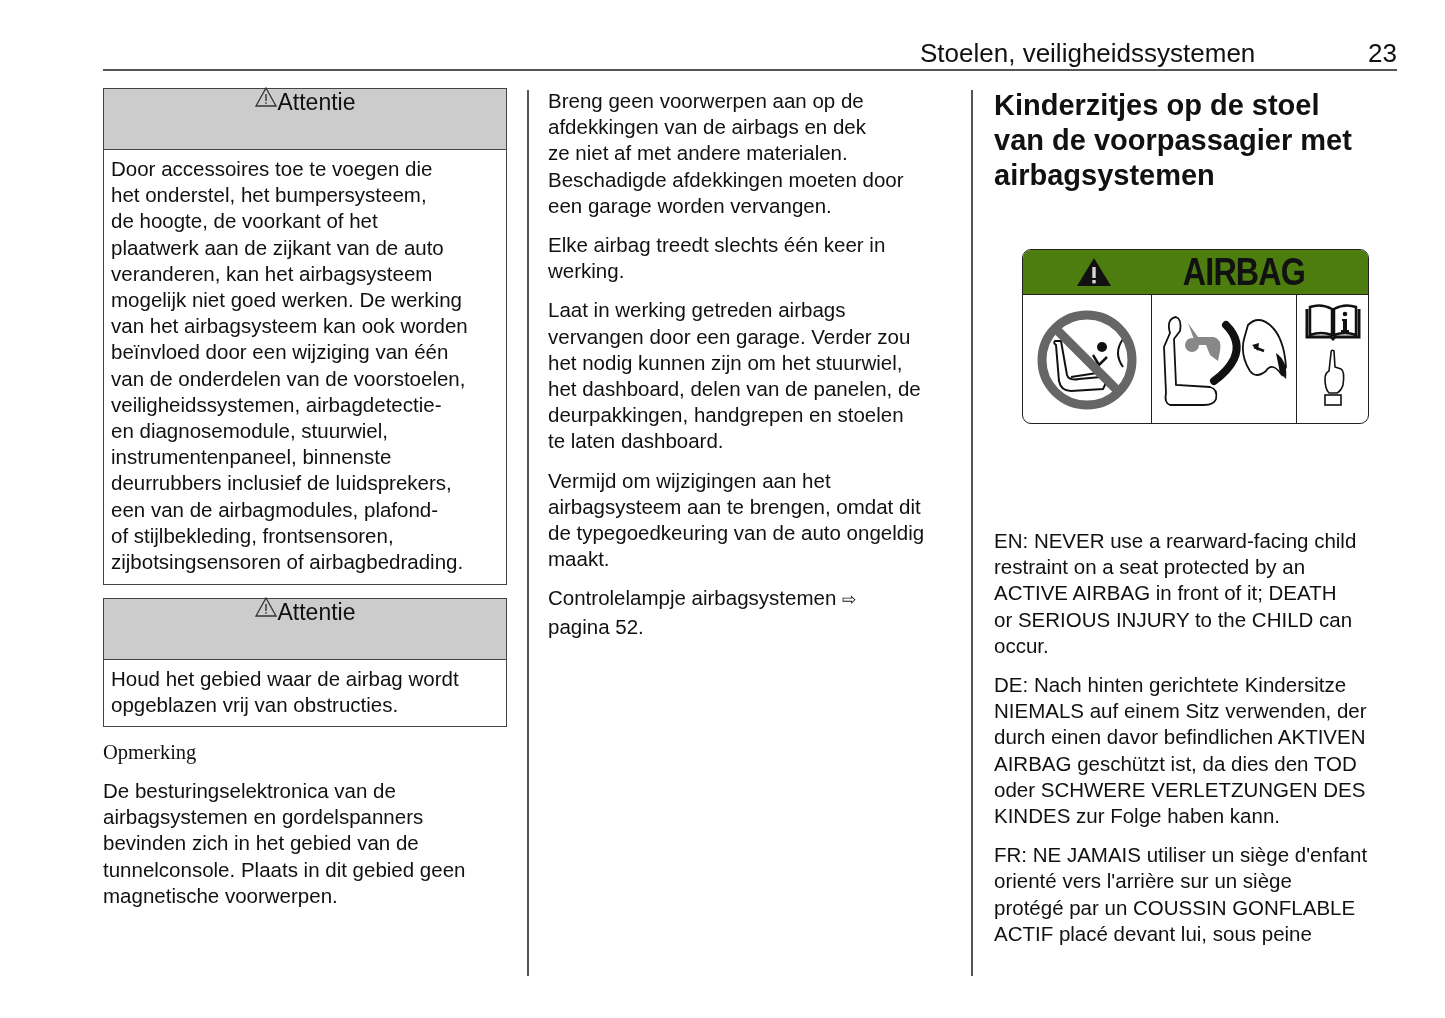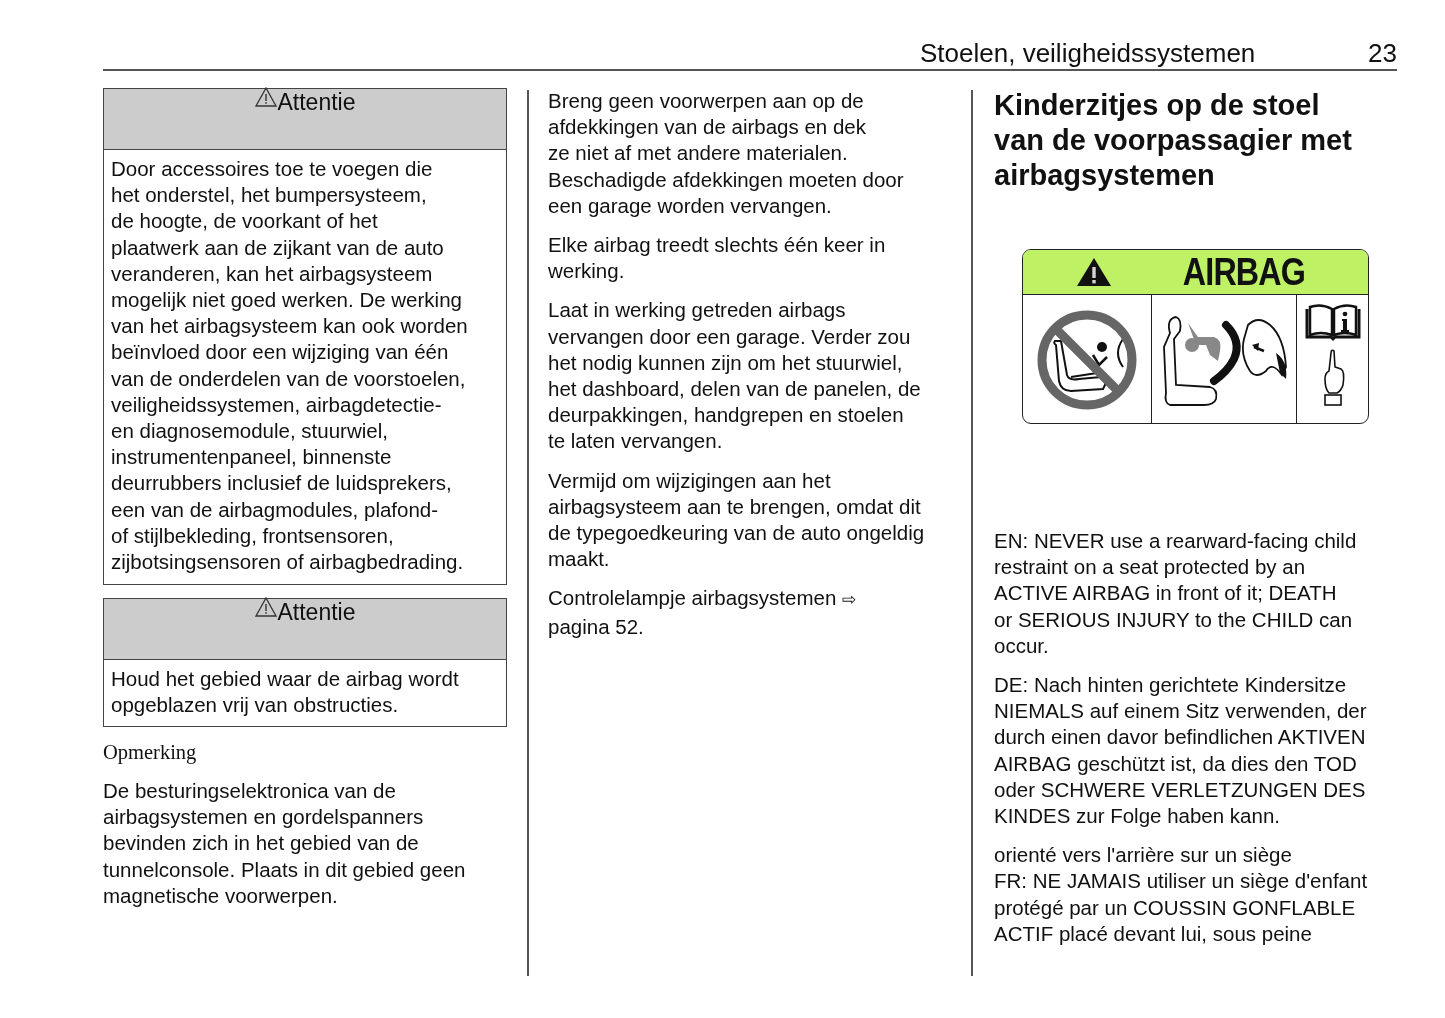--- a/index.html
+++ b/index.html
@@ -45,21 +45,21 @@
   .para-gap { margin-top: 13px; }
 
   .section-title { font-size: 29px; line-height: 35px; margin: 0; }
   .section-title .ln { display: block; white-space: nowrap; }
 
   .airbag-label {
     position: absolute; left: 1022px; top: 249px; width: 347px; height: 175px;
     border: 1.5px solid #222222; border-radius: 9px; box-sizing: border-box; overflow: hidden;
   }
   .airbag-top {
-    height: 44px; background: #bef264; border-bottom: 1.5px solid #222222;
+    height: 44px; background: #4d7c0f; border-bottom: 1.5px solid #222222;
     display: flex; align-items: center; justify-content: center; gap: 60px;
   }
   .airbag-word { font-size: 38px; font-weight: bold; letter-spacing: -1px; transform: scaleX(0.85); display: inline-block; }
   .airbag-panels { display: flex; height: 129px; }
   .panel { border-right: 1.5px solid #222222; box-sizing: border-box; position: relative; }
   .panel:last-child { border-right: none; }
   .p1 { width: 129px; } .p2 { width: 145px; } .p3 { flex: 1; }
   .panel svg { position: absolute; left: 0; top: 0; }
 
   .lang-block { margin-top: 13px; }
@@ -143,21 +143,21 @@
   <p class="body-text para-gap">
     <span class="ln">Elke airbag treedt slechts één keer in</span>
     <span class="ln">werking.</span>
   </p>
   <p class="body-text para-gap">
     <span class="ln">Laat in werking getreden airbags</span>
     <span class="ln">vervangen door een garage. Verder zou</span>
     <span class="ln">het nodig kunnen zijn om het stuurwiel,</span>
     <span class="ln">het dashboard, delen van de panelen, de</span>
     <span class="ln">deurpakkingen, handgrepen en stoelen</span>
-    <span class="ln">te laten vervangen.</span>
+    <span class="ln">te laten dashboard.</span>
   </p>
   <p class="body-text para-gap">
     <span class="ln">Vermijd om wijzigingen aan het</span>
     <span class="ln">airbagsysteem aan te brengen, omdat dit</span>
     <span class="ln">de typegoedkeuring van de auto ongeldig</span>
     <span class="ln">maakt.</span>
   </p>
   <p class="body-text para-gap">
     <span class="ln"><span>Controlelampje airbagsystemen</span> <span style="font-size:17px;">⇨</span></span>
     <span class="ln">pagina 52.</span>
@@ -244,18 +244,18 @@
   </p>
   <p class="body-text lang-block">
     <span class="ln"><span>DE</span><span>: Nach hinten gerichtete Kindersitze</span></span>
     <span class="ln">NIEMALS auf einem Sitz verwenden, der</span>
     <span class="ln">durch einen davor befindlichen AKTIVEN</span>
     <span class="ln">AIRBAG geschützt ist, da dies den TOD</span>
     <span class="ln">oder SCHWERE VERLETZUNGEN DES</span>
     <span class="ln">KINDES zur Folge haben kann.</span>
   </p>
   <p class="body-text lang-block">
+    <span class="ln"><span>FR</span><span>: NE JAMAIS utiliser un siège d'enfant</span></span>
     <span class="ln">orienté vers l'arrière sur un siège</span>
-    <span class="ln"><span>FR</span><span>: NE JAMAIS utiliser un siège d'enfant</span></span>
     <span class="ln">protégé par un COUSSIN GONFLABLE</span>
     <span class="ln">ACTIF placé devant lui, sous peine</span>
   </p>
 </div>
 
 </body></html>

